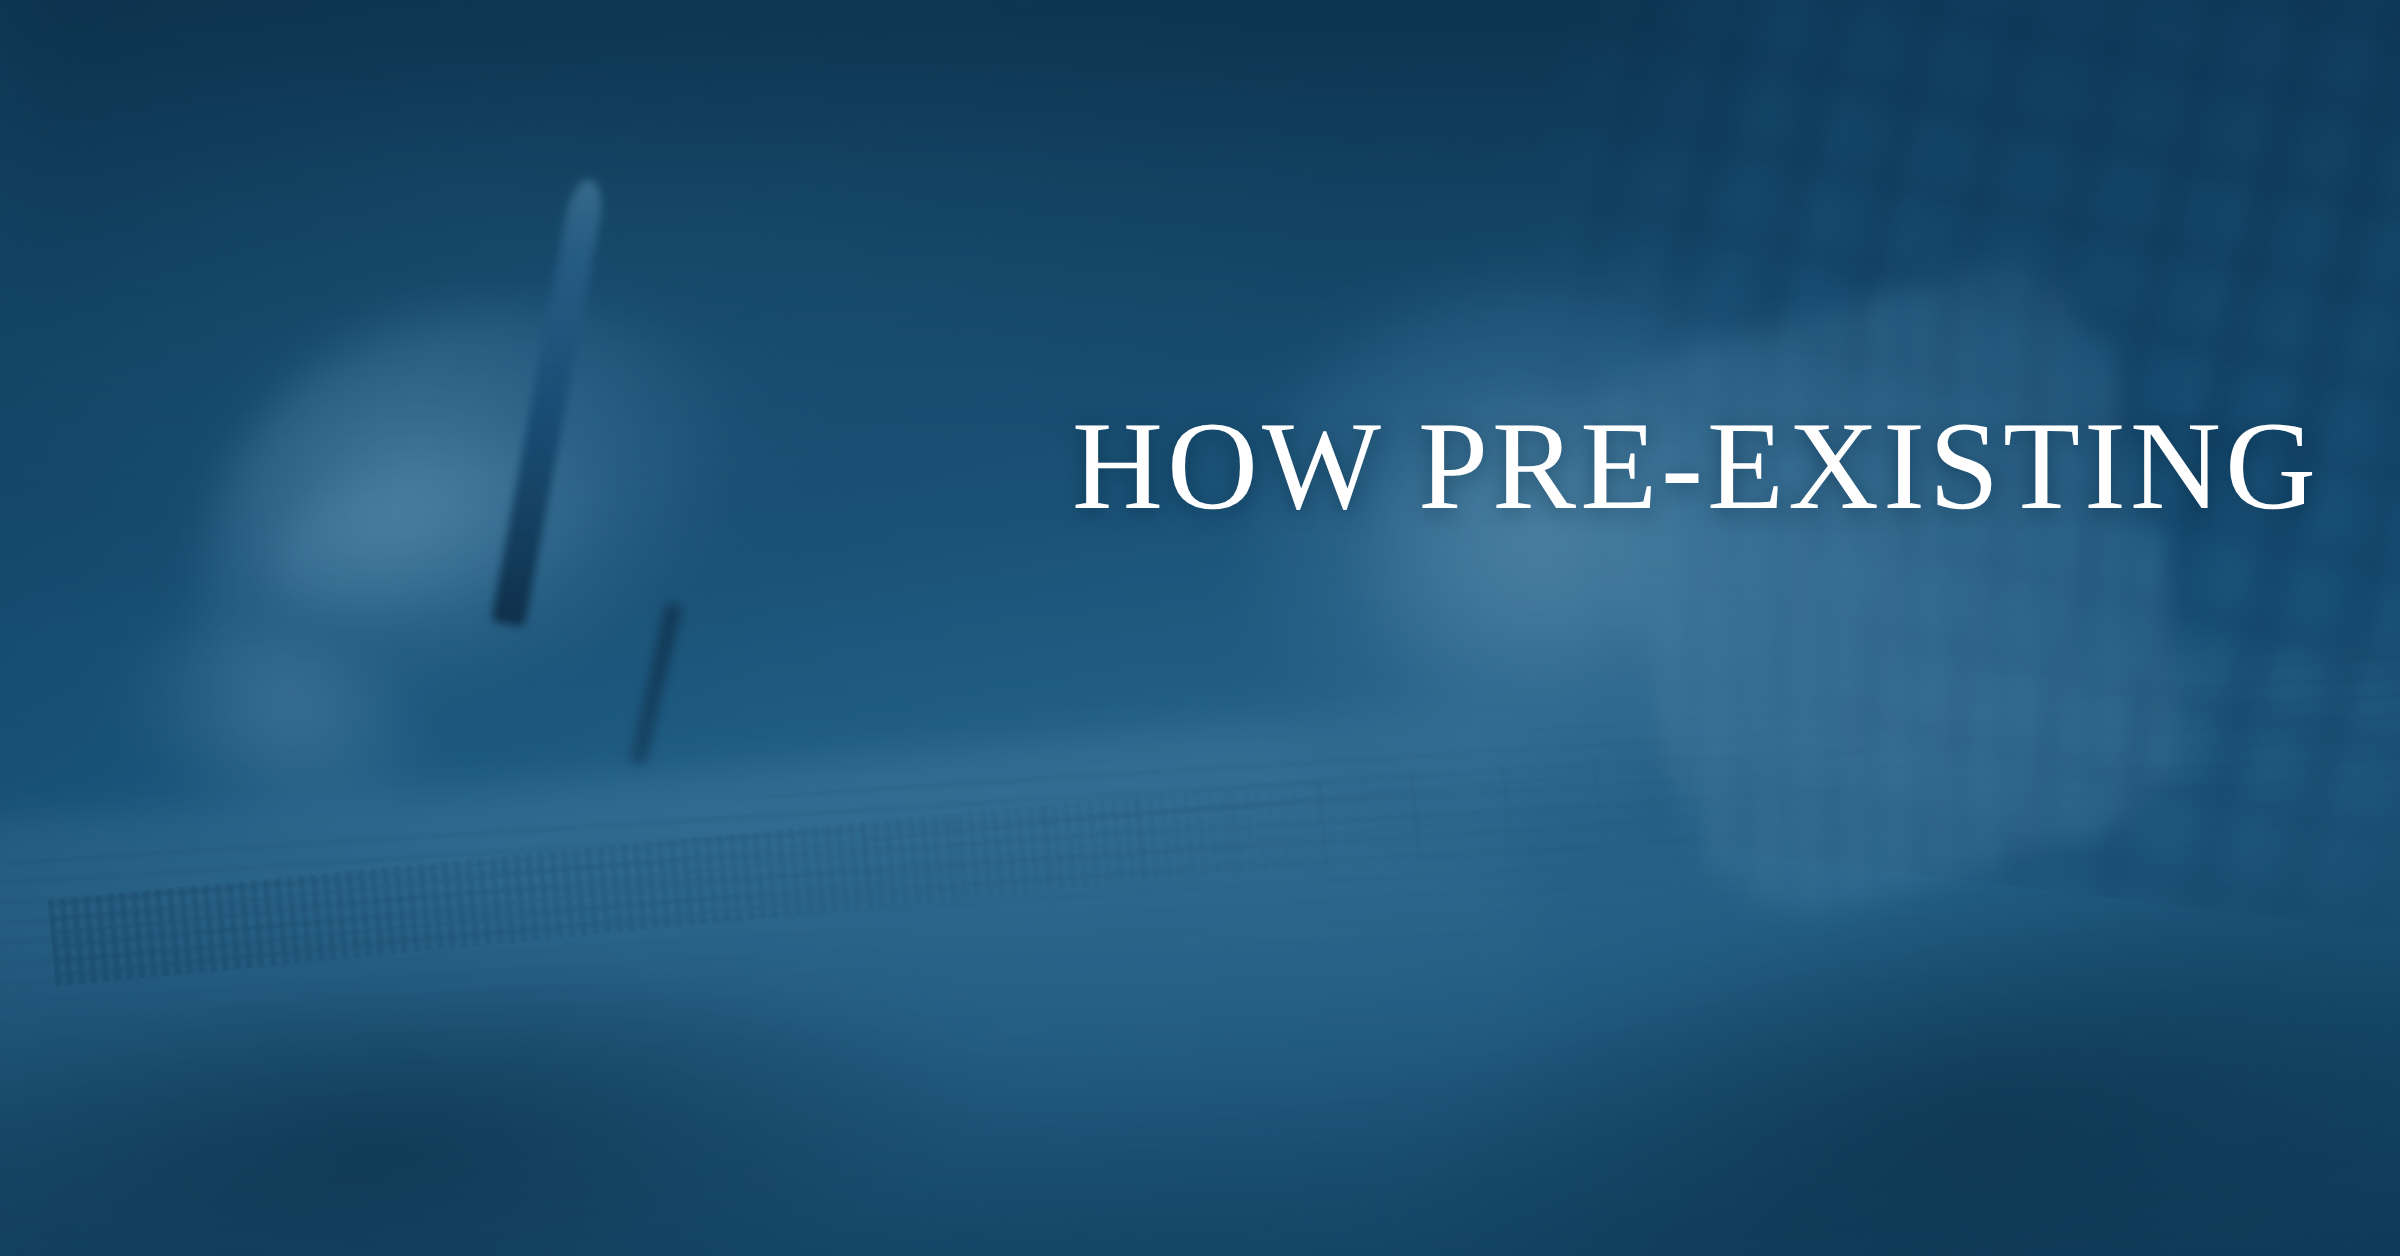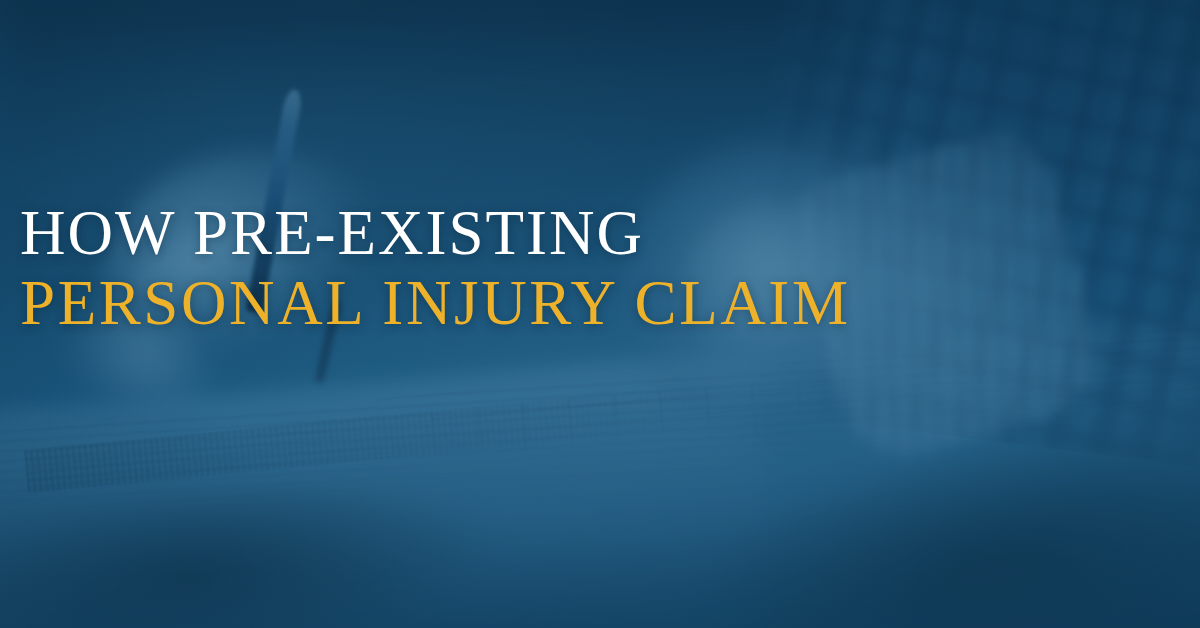--- a/index.html
+++ b/index.html
@@ -323,22 +323,22 @@
     inset: 0;
     background: radial-gradient(ellipse 78% 74% at 50% 48%, rgba(0,0,0,0) 48%, rgba(6,38,62,0.30) 100%);
   }
 
   
   .title-block {
     position: absolute;
     left: 0;
     right: 0;
     top: 198px;
-    text-align: left;
-    padding: 0 20px;
+    text-align: right;
+    padding: 0 40px;
   }
 
   .title-line {
     display: block;
     font-family: "Liberation Serif", "DejaVu Serif", serif;
     font-weight: 400;
     font-size: 63px;
     line-height: 70px;
     letter-spacing: 2.0px;
     text-transform: uppercase;
@@ -381,16 +381,15 @@
 
     <div class="haze"></div>
   </div>
 
   <div class="overlay"></div>
   <div class="overlay-2"></div>
   <div class="vignette"></div>
 
   <div class="title-block">
     <span class="title-line white">HOW PRE-EXISTING</span>
-    <span class="title-line gold">PERSONAL INJURY CLAIM</span>
   </div>
 
 </div>
 
 </body></html>

